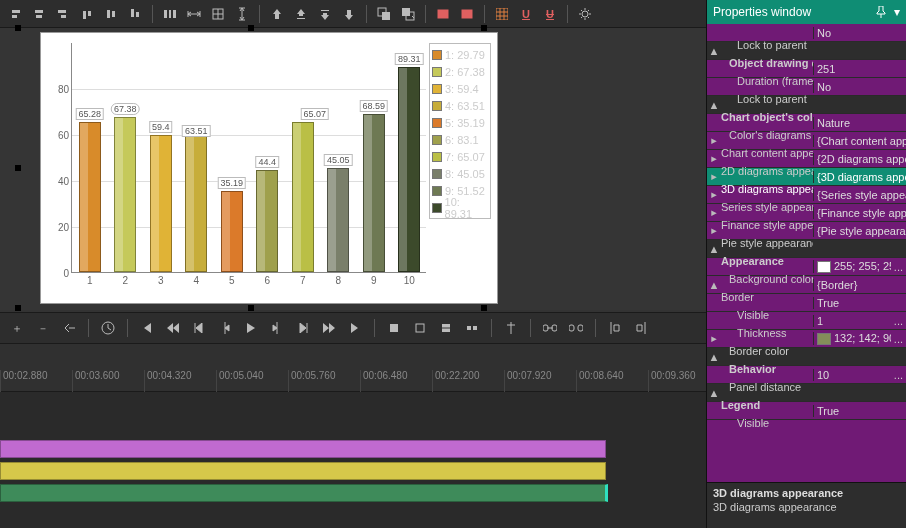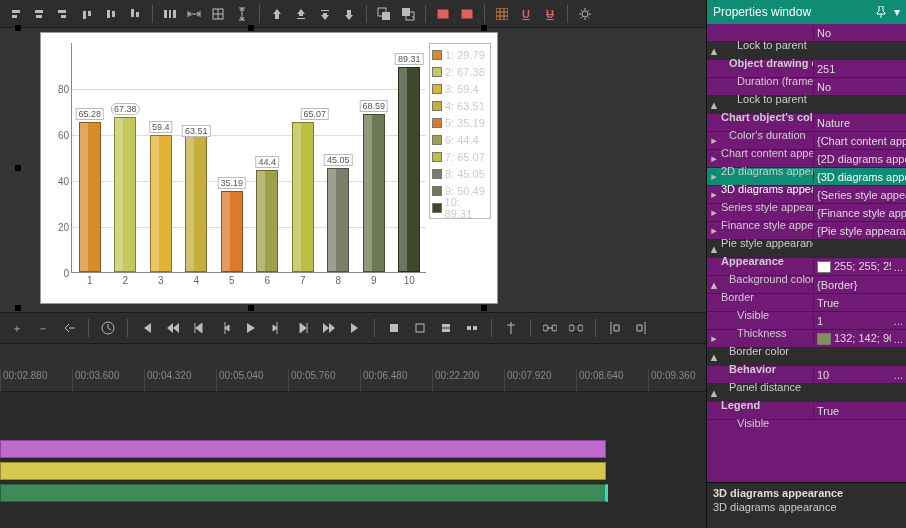--- a/index.html
+++ b/index.html
@@ -246,33 +246,33 @@
           <div class="lg-row">
             <span class="lg-sw" style="background:#c7ad3a"></span>
             <span>4: 63.51</span>
           </div>
           <div class="lg-row">
             <span class="lg-sw" style="background:#db7a2a"></span>
             <span>5: 35.19</span>
           </div>
           <div class="lg-row">
             <span class="lg-sw" style="background:#9fa04c"></span>
-            <span>6: 44.4</span>
+            <span>6: 83.1</span>
           </div>
           <div class="lg-row">
             <span class="lg-sw" style="background:#babf46"></span>
             <span>7: 65.07</span>
           </div>
           <div class="lg-row">
             <span class="lg-sw" style="background:#7a7f6a"></span>
             <span>8: 45.05</span>
           </div>
           <div class="lg-row">
             <span class="lg-sw" style="background:#6e7953"></span>
-            <span>9: 50.49</span>
+            <span>9: 51.52</span>
           </div>
           <div class="lg-row">
             <span class="lg-sw" style="background:#3c4a2b"></span>
             <span>10: 89.31</span>
           </div>
         </div>
     </div>
   </div>
 </div>
 
@@ -445,21 +445,21 @@
         <span class="exp"></span>
         <span class="pk" style="padding-left: 16px;">Lock to parent</span>
         <span class="pv">No</span>
       </div>
       <div class="prow group">
         <span class="exp">▲</span>
         <span class="pk" style="padding-left: 0px;">Chart object's colors</span>
       </div>
       <div class="prow">
         <span class="exp"></span>
-        <span class="pk" style="padding-left: 8px;">Color's duration</span>
+        <span class="pk" style="padding-left: 8px;">Color's diagrams</span>
         <span class="pv">Nature</span>
       </div>
       <div class="prow">
         <span class="exp">▸</span>
         <span class="pk" style="padding-left: 0px;">Chart content appearance</span>
         <span class="pv">{Chart content appearance}</span>
       </div>
       <div class="prow">
         <span class="exp">▸</span>
         <span class="pk" style="padding-left: 0px;">2D diagrams appearance</span>

